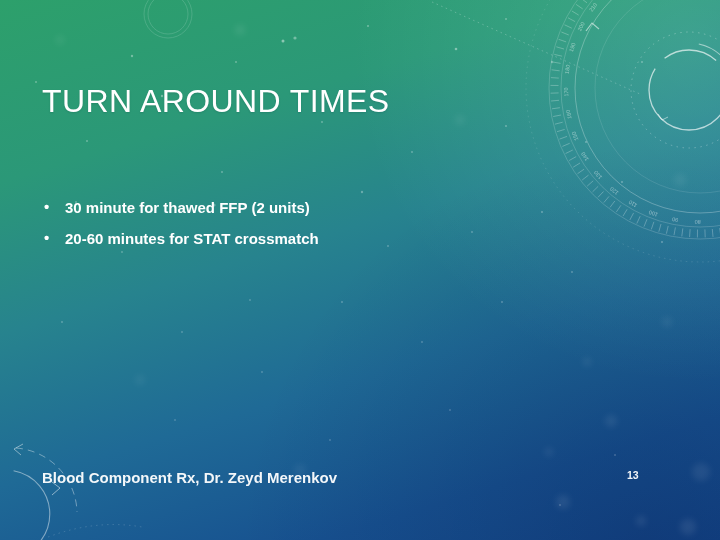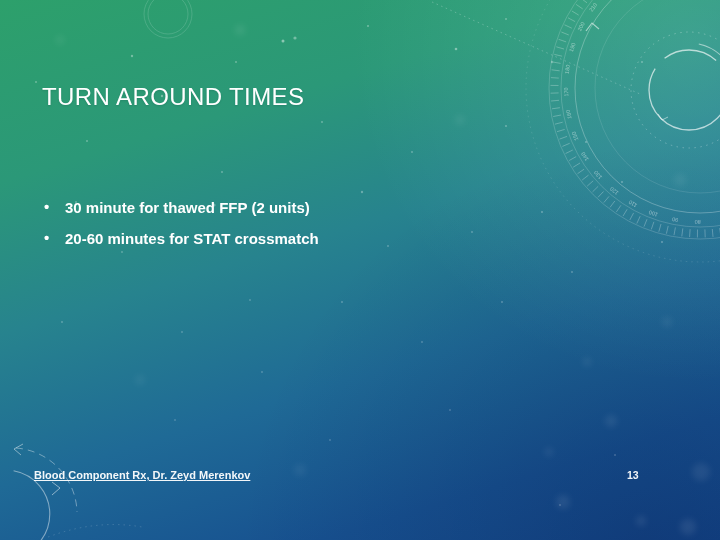--- a/index.html
+++ b/index.html
@@ -14,33 +14,33 @@
         var(--background-green,#2da06b) 0%,
         #2b9878 24%,
         var(--background-teal,#27838e) 44%,
         #1f6a96 64%,
         #175190 84%,
         var(--background-blue,#14478a) 100%);
   }
   svg.deco{position:absolute;inset:0;pointer-events:none;}
   .title{
     position:absolute;left:42px;top:84px;margin:0;
-    font-size:24px;font-weight:400;letter-spacing:.4px;line-height:1.1;
+    font-size:32px;font-weight:400;letter-spacing:.4px;line-height:1.1;
     text-shadow:0 1px 2px rgba(0,40,40,.15);
   }
   .bullets{
     position:absolute;left:42px;top:197px;width:600px;
     margin:0;padding:0;list-style:none;
     font-size:15px;font-weight:bold;line-height:21px;
   }
   .bullets li{position:relative;padding-left:23px;margin:0 0 10px 0;}
   .bullets li::before{content:"\2022";position:absolute;left:2px;top:-1px;}
   .footer-text{
-    position:absolute;left:34px;top:469px;
-    font-size:11px;font-weight:bold;opacity:.95;white-space:nowrap;text-decoration:underline;
+    position:absolute;left:42px;top:469px;
+    font-size:15px;font-weight:bold;opacity:.95;white-space:nowrap;
   }
   .page-number{
     position:absolute;left:627px;top:469px;
     font-size:10.5px;font-weight:bold;opacity:.95;
   }
 </style>
 </head>
 <body>
 
 <div class="slide">

